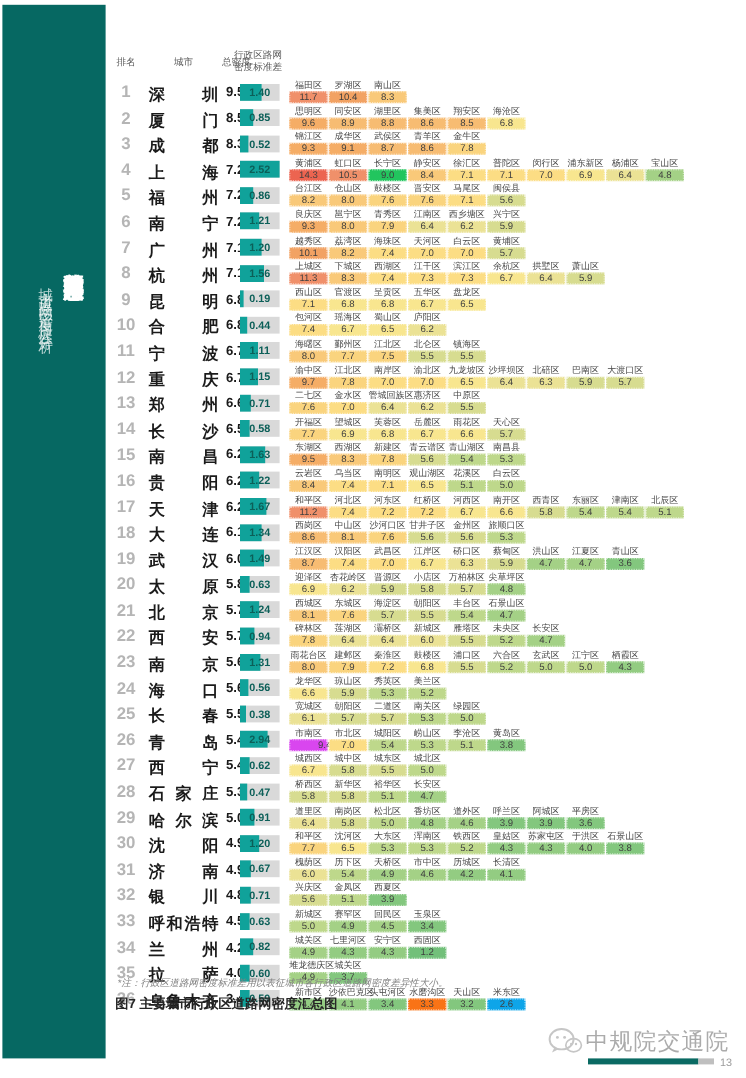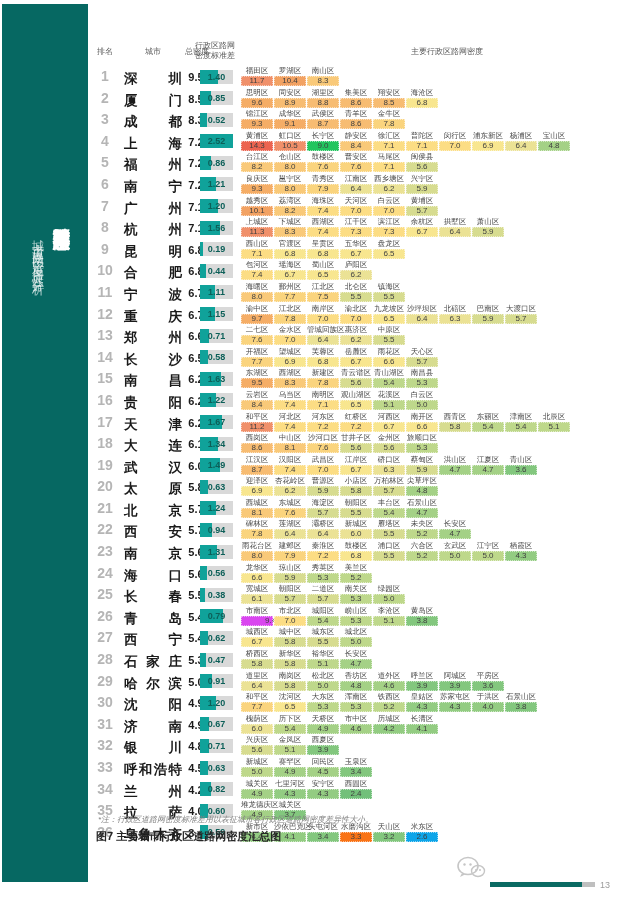--- a/index.html
+++ b/index.html
@@ -67,21 +67,20 @@
 
 <div class="table-wrap">
   <div class="thead">
     <div class="th th-rank">排名</div>
     <div class="th th-city">城市</div>
     <div class="th th-total">总密度</div>
     <div class="th th-std">
       <div>行政区路网</div>
       <div>密度标准差</div>
     </div>
-    <div class="th th-districts">主要行政区路网密度</div>
   </div>
   <div class="tbody">
       <div class="trow">
         <div class="rank">1</div>
         <div class="city">深圳</div>
         <div class="total">9.5</div>
         <div class="stdbox">
           <div class="stdfill" style="width: 18.3px;"></div>
           <div class="stdval">1.40</div>
         </div>
@@ -983,21 +982,21 @@
             <div class="dval" style="background: rgb(190, 216, 139);">5.0</div>
           </div>
         </div>
       </div>
       <div class="trow">
         <div class="rank">26</div>
         <div class="city">青岛</div>
         <div class="total">5.4</div>
         <div class="stdbox">
           <div class="stdfill" style="width: 23.3px;"></div>
-          <div class="stdval">0.79</div>
+          <div class="stdval">2.94</div>
         </div>
         <div class="districts">
           <div class="dcell">
             <div class="dname">市南区</div>
             <div class="dval" style="background: #d946ef; padding-left: 24px;">9.4</div>
           </div>
           <div class="dcell">
             <div class="dname">市北区</div>
             <div class="dval" style="background: rgb(252, 221, 132);">7.0</div>
           </div>
@@ -1264,21 +1263,21 @@
           <div class="dcell">
             <div class="dname">七里河区</div>
             <div class="dval" style="background: rgb(147, 204, 130);">4.3</div>
           </div>
           <div class="dcell">
             <div class="dname">安宁区</div>
             <div class="dval" style="background: rgb(147, 204, 130);">4.3</div>
           </div>
           <div class="dcell">
             <div class="dname">西固区</div>
-            <div class="dval" style="background: rgb(114, 192, 122);">2.4</div>
+            <div class="dval" style="background: rgb(114, 192, 122);">1.2</div>
           </div>
         </div>
       </div>
       <div class="trow">
         <div class="rank">35</div>
         <div class="city">拉萨</div>
         <div class="total">4.0</div>
         <div class="stdbox">
           <div class="stdfill" style="width: 7.9px;"></div>
           <div class="stdval">0.60</div>
@@ -1338,16 +1337,17 @@
 <div class="footer">
   <svg class="brand-icon" viewBox="0 0 30 26">
     <ellipse cx="12" cy="11" rx="10" ry="8.5" fill="none" stroke="#c6c6c6" stroke-width="1.6"></ellipse>
     <circle cx="8.5" cy="9.5" r="1.2" fill="#c6c6c6"></circle>
     <circle cx="14.5" cy="9.5" r="1.2" fill="#c6c6c6"></circle>
     <path d="M6 18 L4 22 L9 19.5 Z" fill="#c6c6c6"></path>
     <ellipse cx="22" cy="16" rx="6.5" ry="5.5" fill="none" stroke="#c6c6c6" stroke-width="1.4"></ellipse>
     <circle cx="20" cy="15" r="1" fill="#c6c6c6"></circle>
     <circle cx="24" cy="15" r="1" fill="#c6c6c6"></circle>
   </svg>
+  <div class="brand-text">中规院交通院</div>
   <div class="pagebar"></div>
   <div class="pagebar-tail"></div>
   <div class="pagenum">13</div>
 </div>
 
 </body></html>

